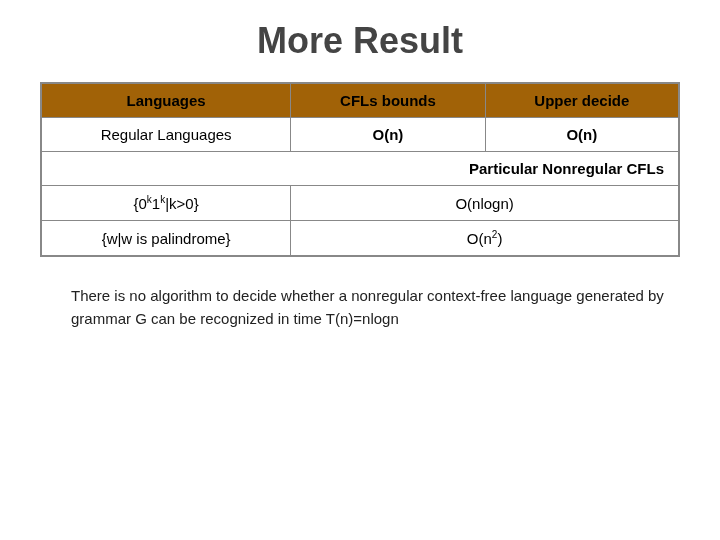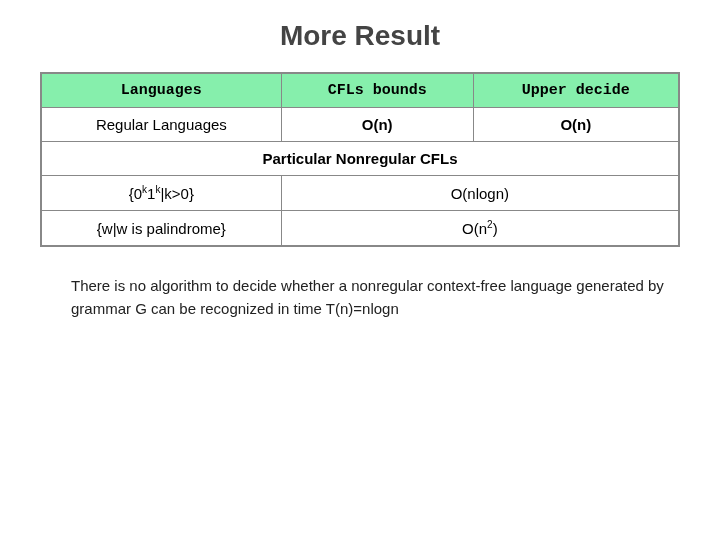--- a/index.html
+++ b/index.html
@@ -13,21 +13,21 @@
       height: 540px;
       background: #ffffff;
       font-family: Arial, sans-serif;
       display: flex;
       flex-direction: column;
       align-items: center;
       padding: 20px 40px;
     }
 
     .page-title {
-      font-size: 28px;
+      font-size: 36px;
       font-weight: bold;
       color: #444444;
       margin-bottom: 20px;
       align-self: center;
     }
 
     .table-container {
       width: 100%;
       border-collapse: collapse;
       border: 1px solid #888;
@@ -40,36 +40,35 @@
 
     table th, table td {
       border: 1px solid #888888;
       padding: 8px 14px;
       text-align: center;
       font-size: 15px;
     }
 
     table th {
       font-weight: bold;
-      background: #86efac;
-      font-family: Liberation Mono, monospace;
+      background: #a16207;
     }
 
     table td.left-align {
       text-align: center;
     }
 
     table td.center-align {
       text-align: center;
       font-weight: bold;
     }
 
     .section-header td {
       font-weight: bold;
-      text-align: center;
+      text-align: right;
       background: #ffffff;
     }
 
     .merged-cell {
       text-align: center;
     }
 
     sup {
       font-size: 10px;
       vertical-align: super;

